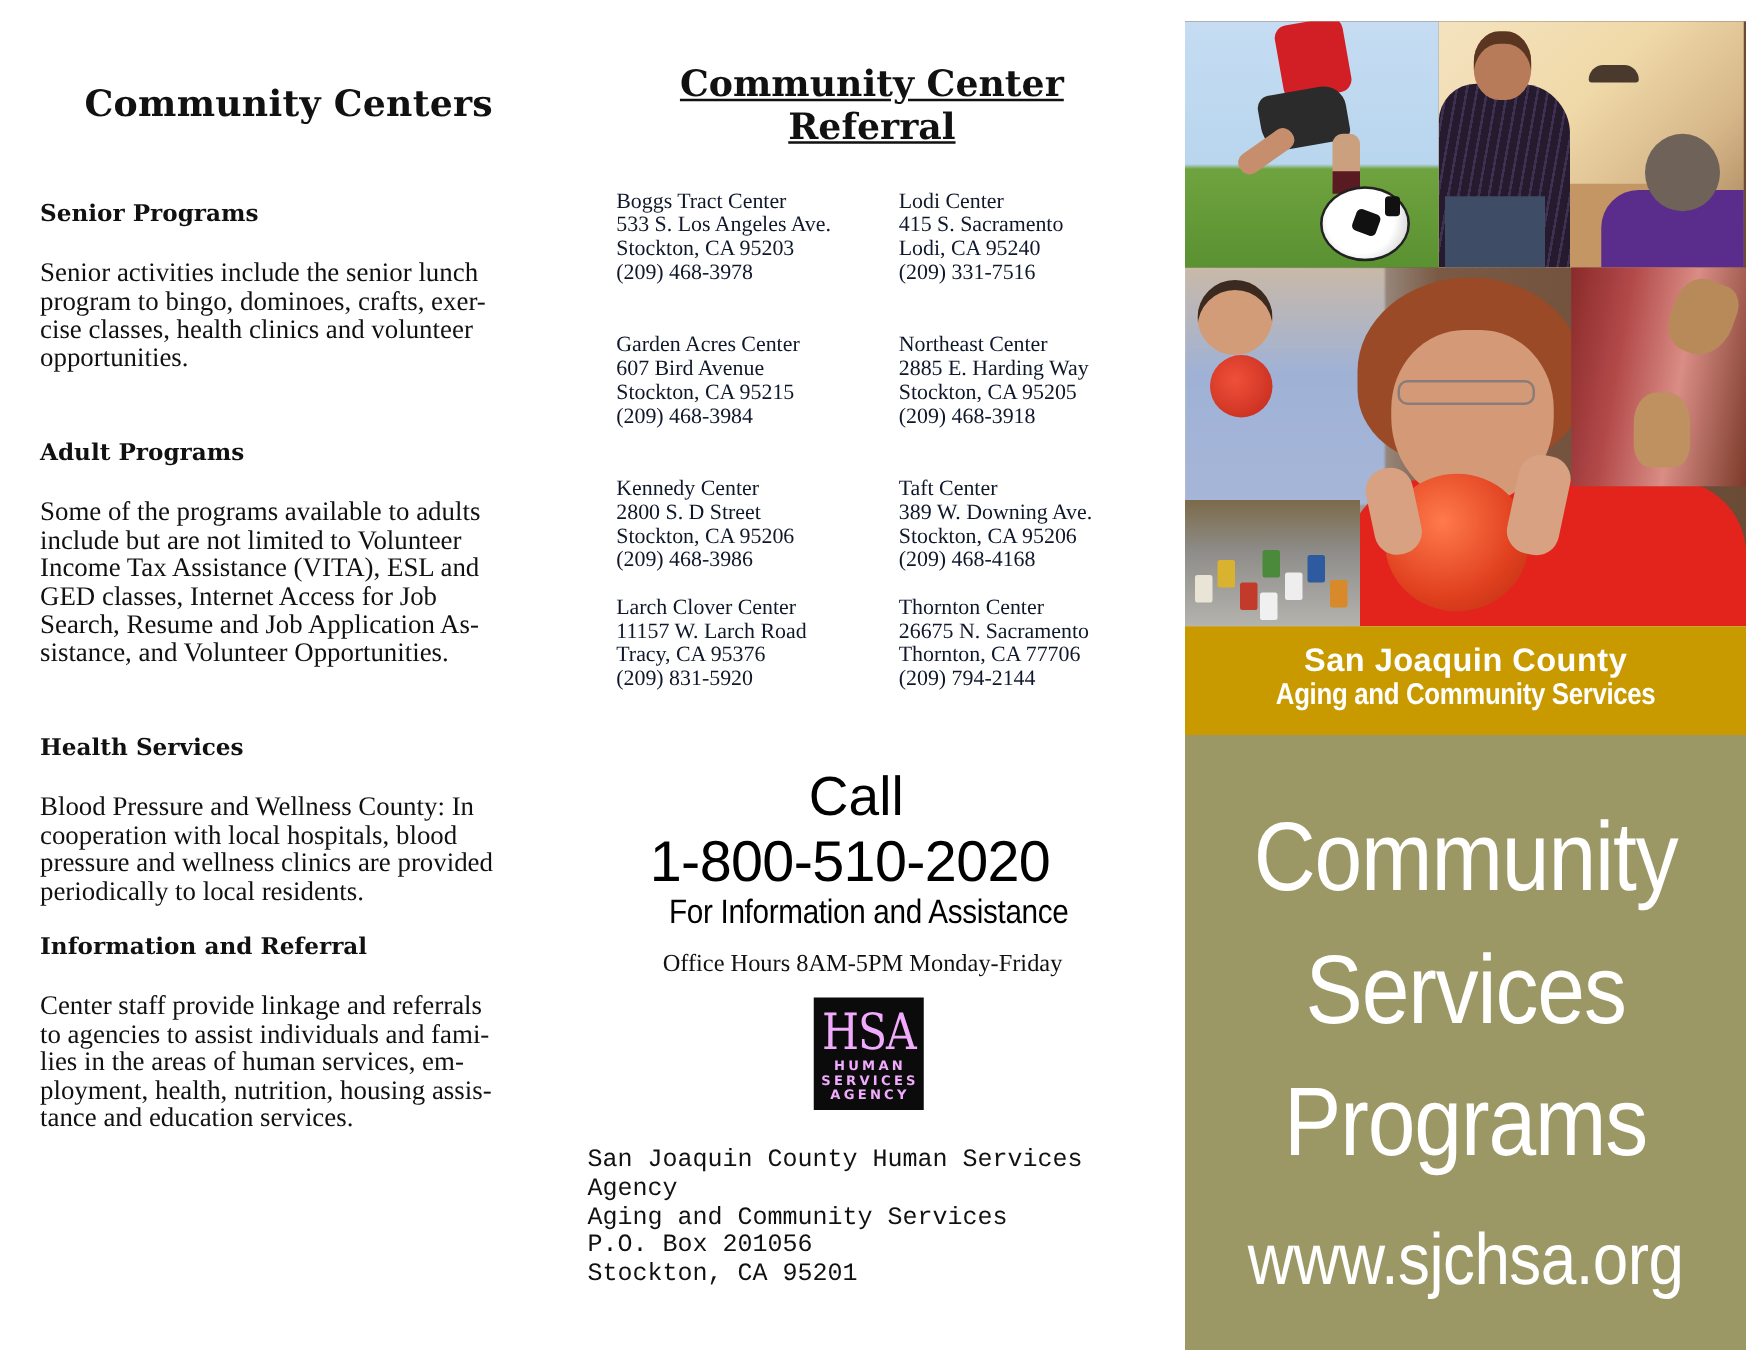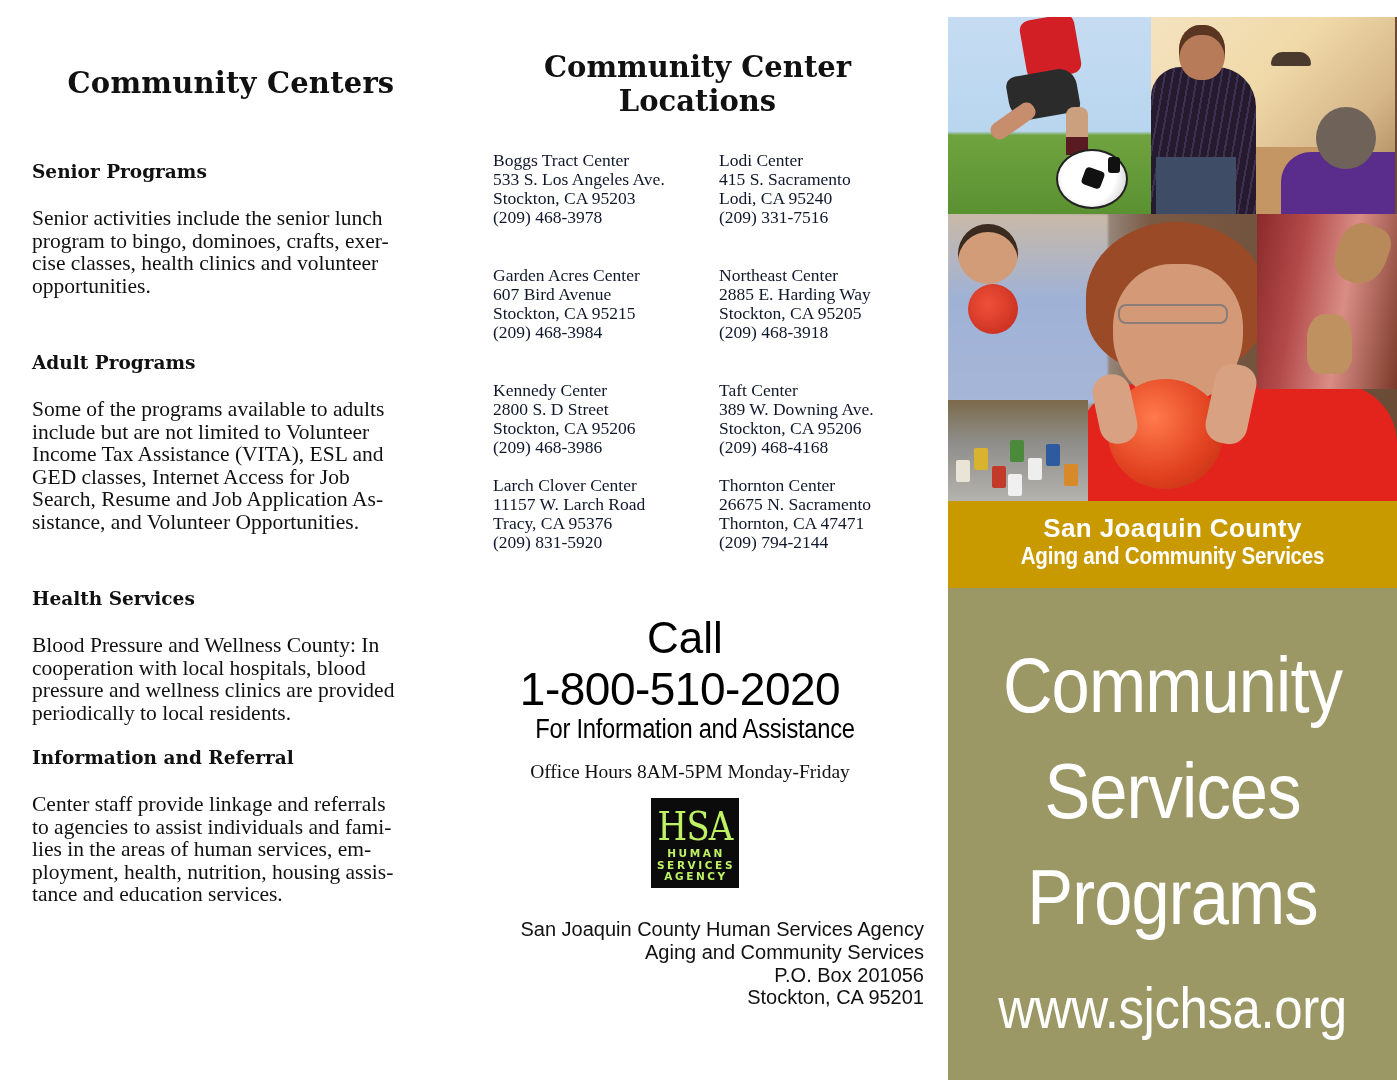--- a/index.html
+++ b/index.html
@@ -22,21 +22,21 @@
   }
   #sec-0 { top: 161px; }
   #sec-1 { top: 352px; }
   #sec-2 { top: 556px; margin-top: 32px; }
   #sec-3 { top: 747px; }
 
   
   .panel-mid { position: absolute; left: 470px; top: 0; width: 478px; height: 1080px; }
   .mid-title {
     position: absolute; left: 0; top: 50px; width: 455px; text-align: center;
-    font-family: "DejaVu Serif", serif; font-weight: bold; font-size: 29px; line-height: 34px;
+    font-family: "DejaVu Serif", serif; font-weight: bold; font-size: 29px; line-height: 34px; text-decoration: underline;
   }
   .loc {
     position: absolute; width: 220px;
     font-family: "Liberation Serif", serif; font-size: 17.5px; line-height: 19px; color: #0f172a;
   }
   .loc span { display: block; white-space: nowrap; }
   .col-a { left: 23px; }
   .col-b { left: 249px; }
   .row-0 { top: 151px; }
   .row-1 { top: 266px; }
@@ -47,33 +47,33 @@
   .call-word { font-size: 44px; line-height: 52px; margin-left: 0px; }
   .call-number { font-size: 46px; line-height: 50px; margin-left: -10px; letter-spacing: -0.5px; }
   .call-sub { font-size: 27px; line-height: 30px; margin-left: 20px; transform: scaleX(0.88); transform-origin: center; letter-spacing: -0.3px; }
 
   .office-hours {
     position: absolute; left: 0; top: 761px; width: 440px; text-align: center;
     font-family: "Liberation Serif", serif; font-size: 19.5px;
   }
   .hsa-logo {
     position: absolute; left: 181px; top: 798px; width: 88px; height: 90px; background: #0b0b0b;
-    color: #bef264; text-align: center;
+    color: #f0abfc; text-align: center;
   }
   .hsa-logo .hsa-letters {
     display: block; font-family: "DejaVu Serif", serif; font-size: 40px; line-height: 44px;
     letter-spacing: -1px; margin-top: 6px; transform: scaleX(0.85); font-weight: normal;
   }
   .hsa-logo .hsa-sub {
     display: block; font-family: "DejaVu Sans", sans-serif; font-size: 10.5px; line-height: 11.5px;
     letter-spacing: 2.6px; font-weight: bold; margin-left: 2px;
   }
   .agency-address {
-    position: absolute; left: 0; top: 918px; width: 454px; text-align: right;
-    font-family: Liberation Sans, sans-serif; font-size: 20px; line-height: 22.8px;
+    position: absolute; left: 0; top: 918px; width: 454px; text-align: left;
+    font-family: Liberation Mono, monospace; font-size: 20px; line-height: 22.8px;
   }
   .agency-address span { display: block; }
 
   
   .panel-right { position: absolute; left: 948px; top: 0; width: 449px; height: 780px; }
   .collage { position: absolute; left: 0; top: 17px; width: 449px; height: 484px; overflow: hidden; background: #6b4a35; }
   .photo { position: absolute; overflow: hidden; }
 
   
   #photo-soccer { left: 0; top: 0; width: 203px; height: 197px;
@@ -165,21 +165,21 @@
 to agencies to assist individuals and fami-
 lies in the areas of human services, em-
 ployment, health, nutrition, housing assis-
 tance and   education services.</p>
   </div>
 </section>
 
 <section class="panel-mid">
   <h2 class="mid-title">
     <span style="display:block">Community Center</span>
-    <span style="display:block">Locations</span>
+    <span style="display:block">Referral</span>
   </h2>
 
   <div class="loc col-a row-0">
     <span>Boggs Tract Center</span>
     <span>533 S. Los Angeles Ave.</span>
     <span>Stockton, CA 95203</span>
     <span>(209) 468-3978</span>
   </div>
   <div class="loc col-b row-0">
     <span>Lodi Center</span>
@@ -213,21 +213,21 @@
   </div>
   <div class="loc col-a row-3">
     <span>Larch Clover Center</span>
     <span>11157 W. Larch Road</span>
     <span>Tracy, CA 95376</span>
     <span>(209) 831-5920</span>
   </div>
   <div class="loc col-b row-3">
     <span>Thornton Center</span>
     <span>26675 N. Sacramento</span>
-    <span>Thornton, CA 47471</span>
+    <span>Thornton, CA 77706</span>
     <span>(209) 794-2144</span>
   </div>
 
   <div class="call-block">
     <div class="call-word">Call</div>
     <div class="call-number">1-800-510-2020</div>
     <div class="call-sub">For Information and Assistance</div>
   </div>
 
   <div class="office-hours">Office Hours 8AM-5PM Monday-Friday</div>

